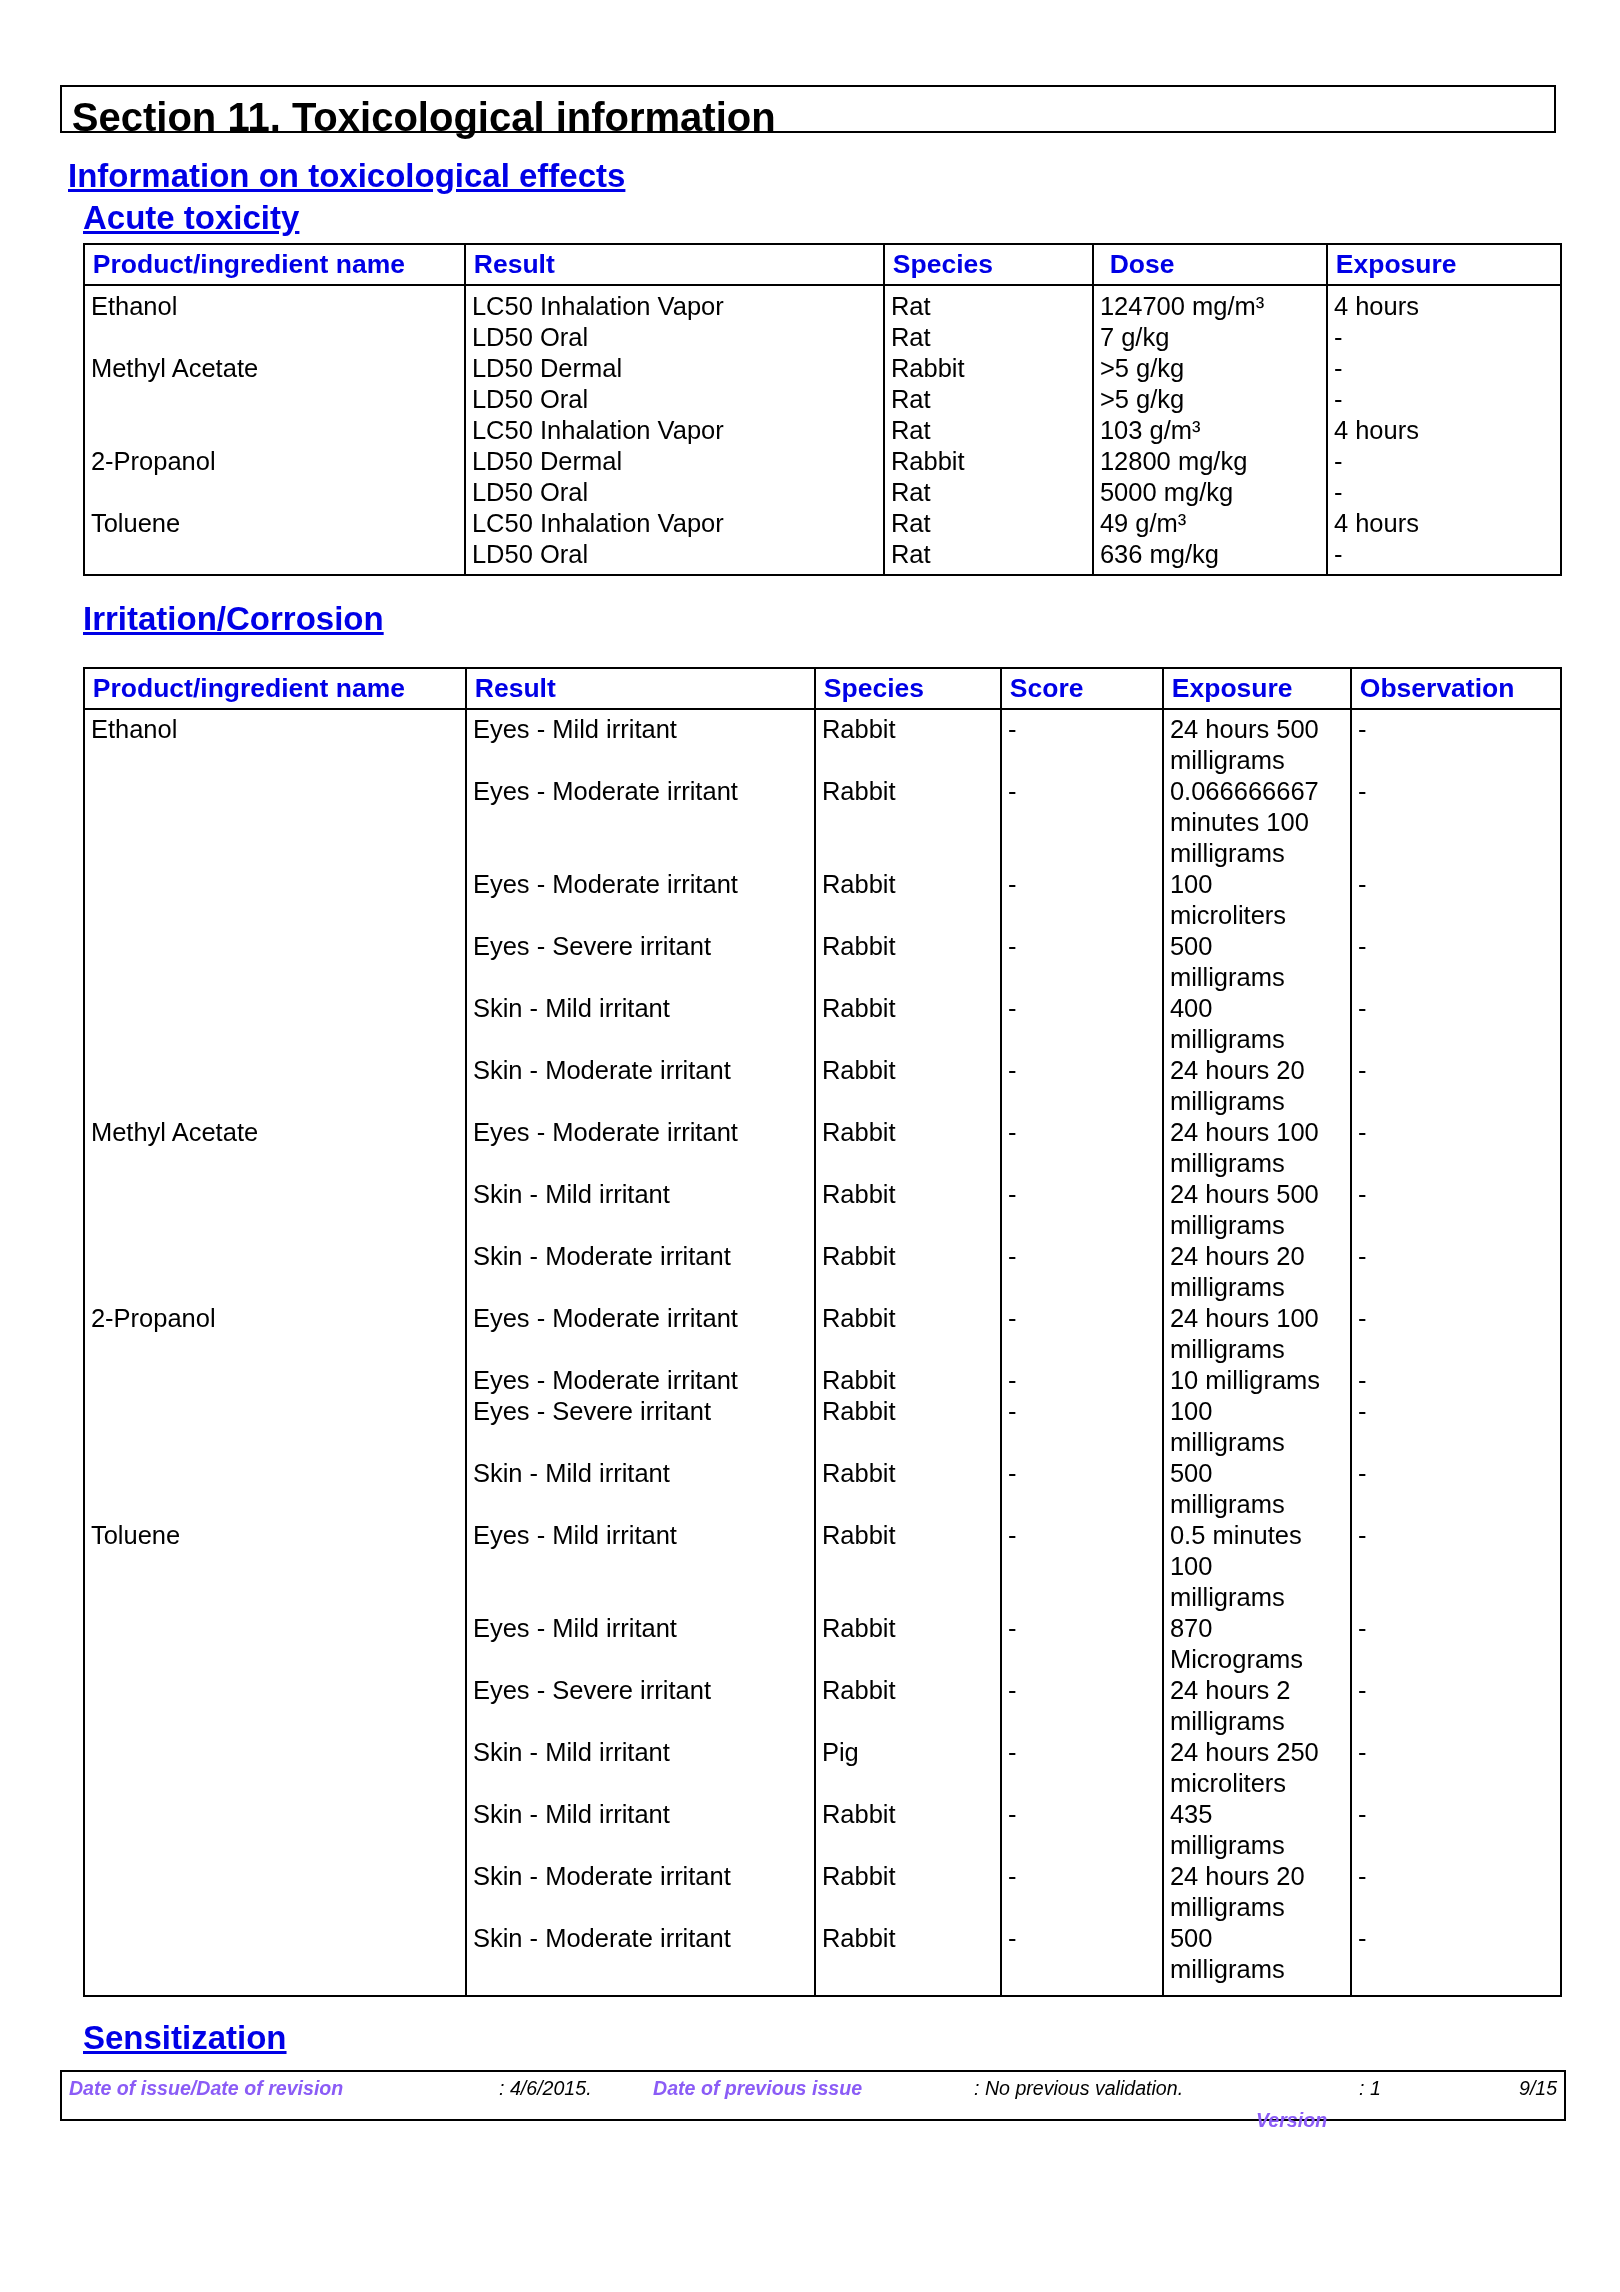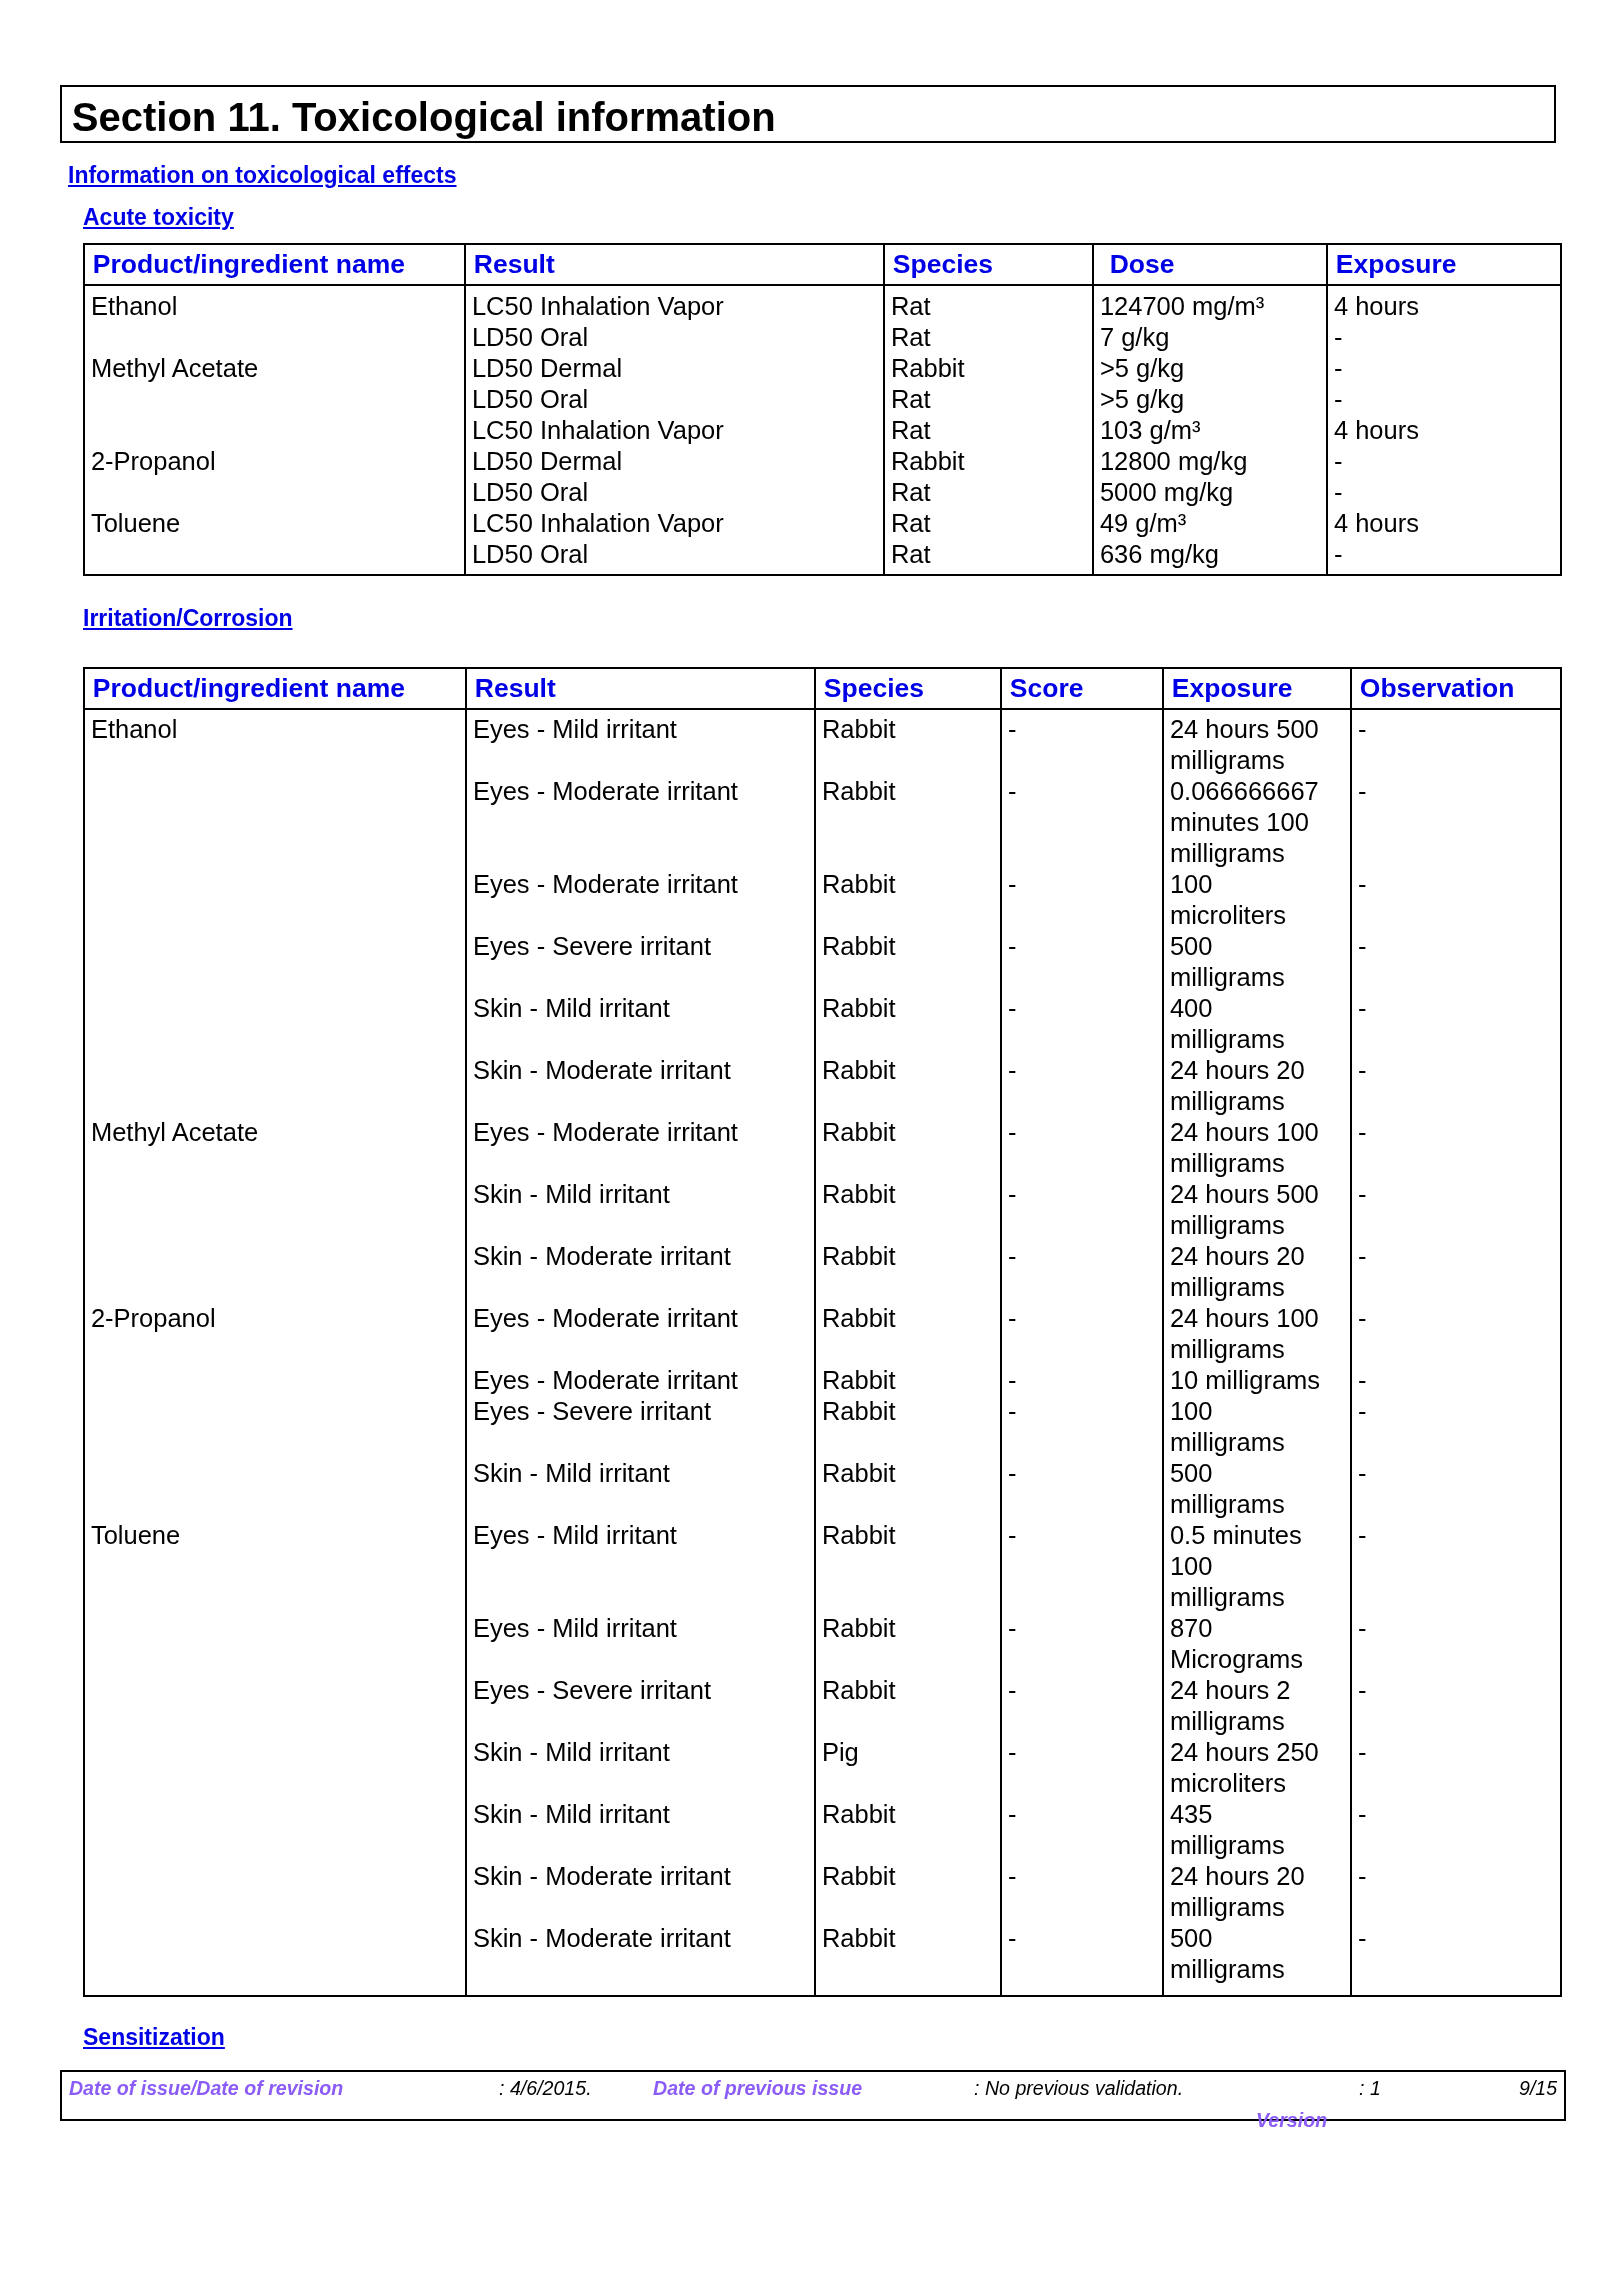--- a/index.html
+++ b/index.html
@@ -1,20 +1,20 @@
 <!DOCTYPE html>
 <html><head>
 <meta charset="utf-8">
 <style>
   html, body { margin: 0; padding: 0; background: #ffffff; }
   body { width: 1620px; height: 2293px; position: relative; font-family: "Liberation Sans", sans-serif; color: #000; overflow: hidden; }
   .abs { position: absolute; }
-  .title-box { left: 60px; top: 85px; width: 1496px; height: 58px; border: 2.9px solid #000; box-sizing: border-box; }
+  .title-box { left: 60px; top: 85px; width: 1496px; height: 48px; border: 2.9px solid #000; box-sizing: border-box; }
   .title-text { position: absolute; left: 9.8px; top: 6.9px; font-size: 40px; font-weight: bold; line-height: 47px; white-space: nowrap; }
-  .link-head { color: #0000e6; font-weight: bold; text-decoration: underline; font-size: 23px; white-space: nowrap; line-height: 31px; }
+  .link-head { color: #0000e6; font-weight: bold; text-decoration: underline; font-size: 33px; white-space: nowrap; line-height: 31px; }
   table.grid { position: absolute; border-collapse: collapse; table-layout: fixed; }
   table.grid { border: 2.9px solid #000; }
   table.grid th { color: #0000e6; font-weight: bold; font-size: 26.5px; text-align: left; padding: 3.9px 5.9px 3.9px 7.8px; height: 41px; box-sizing: border-box; border-left: 2px solid #000; border-bottom: 2.9px solid #000; vertical-align: middle; white-space: nowrap; }
   table.grid th:first-child { border-left: none; border-radius: 15px; }
   table.grid td { font-size: 25.5px; line-height: 31px; padding: 0 3.9px 0 5.9px; vertical-align: top; border-left: 2px solid #000; white-space: nowrap; }
   table.grid td:first-child { border-left: none; }
   .cell-lines div { height: 31px; }
   .footer-box { left: 60px; top: 2070px; width: 1506px; height: 51px; border: 2.9px solid #000; box-sizing: border-box; }
   .ft { position: absolute; top: 4.9px; font-size: 19.6px; font-style: italic; white-space: nowrap; }
   .ft.lbl { color: #8b5cf6; font-weight: bold; }

